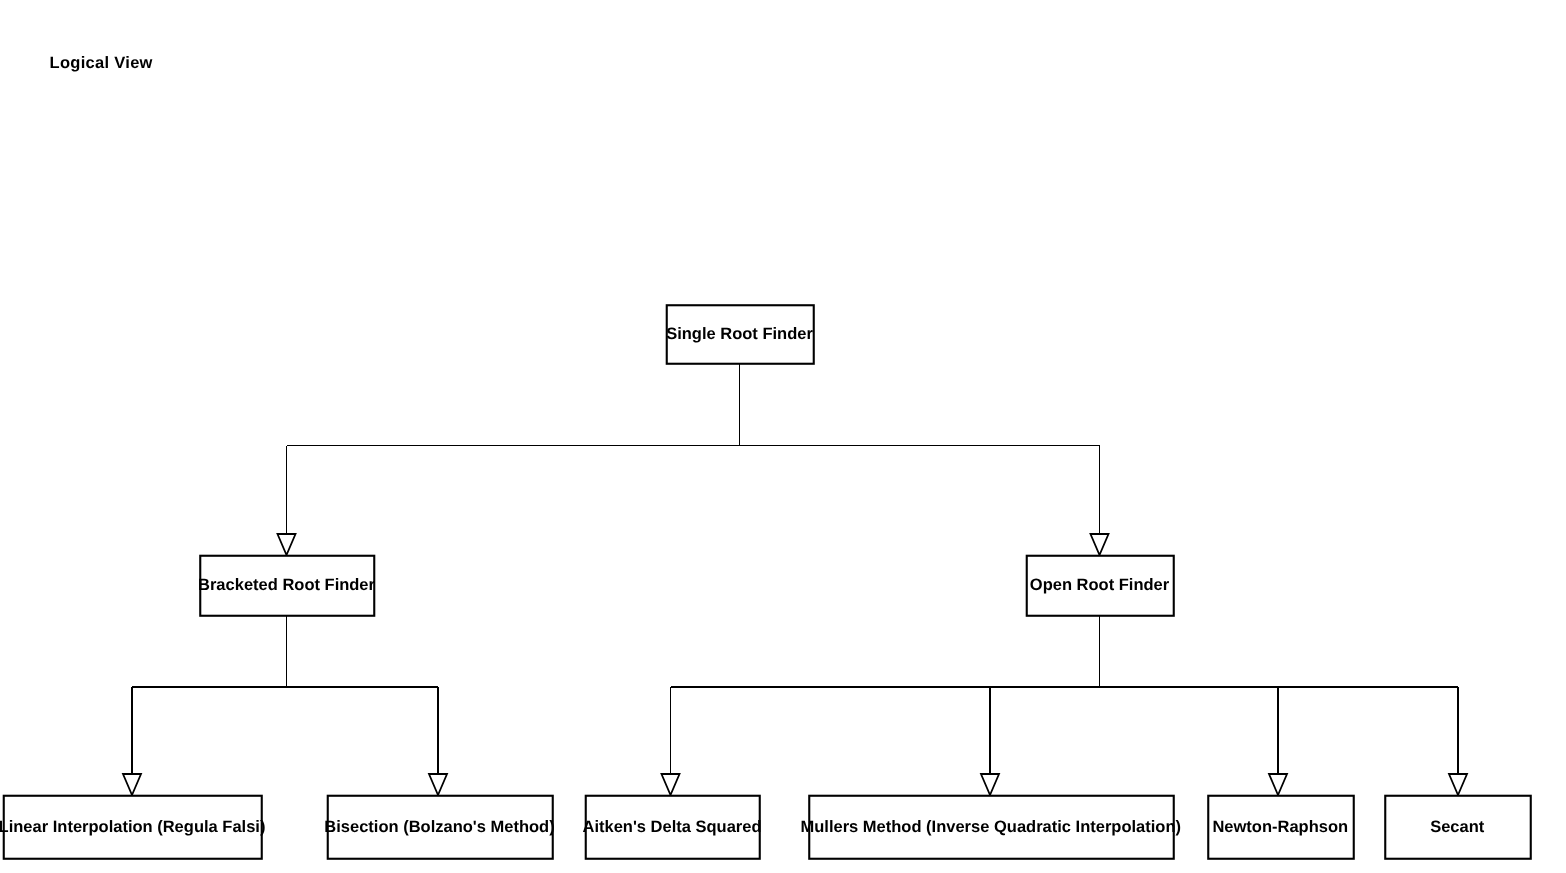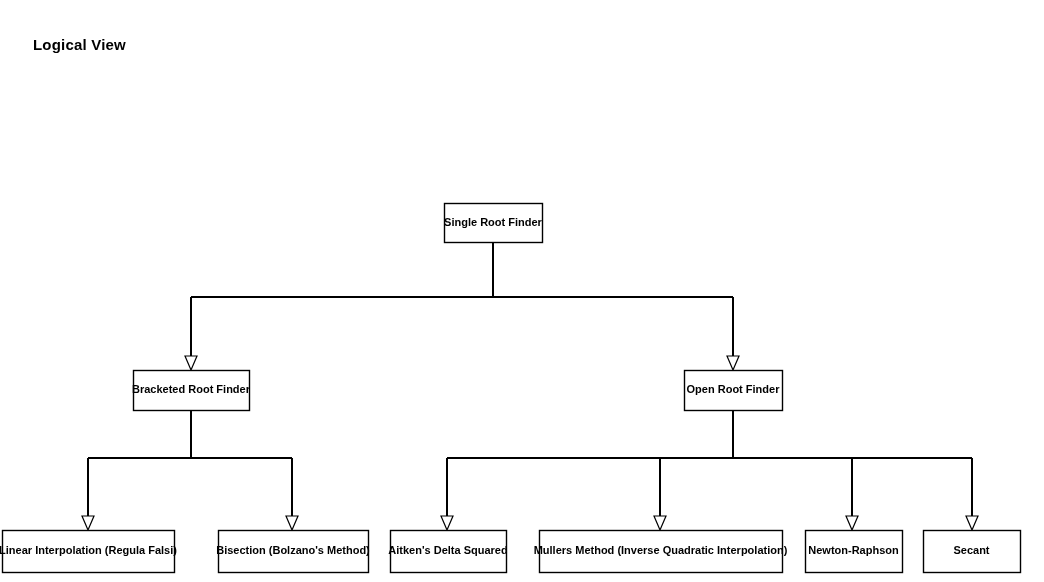--- a/index.html
+++ b/index.html
@@ -17,21 +17,21 @@
     position: relative;
     width: 1044px;
     height: 582px;
     background: #ffffff;
   }
   #diagram-title {
     position: absolute;
     left: 33px;
     top: 36px;
     font-family: "Liberation Sans", sans-serif;
-    font-size: 15px;
+    font-size: 11px;
     font-weight: bold;
     color: #000000;
     letter-spacing: 0.2px;
     white-space: nowrap;
   }
   svg#diagram-canvas {
     position: absolute;
     left: 0;
     top: 0;
     width: 1044px;

